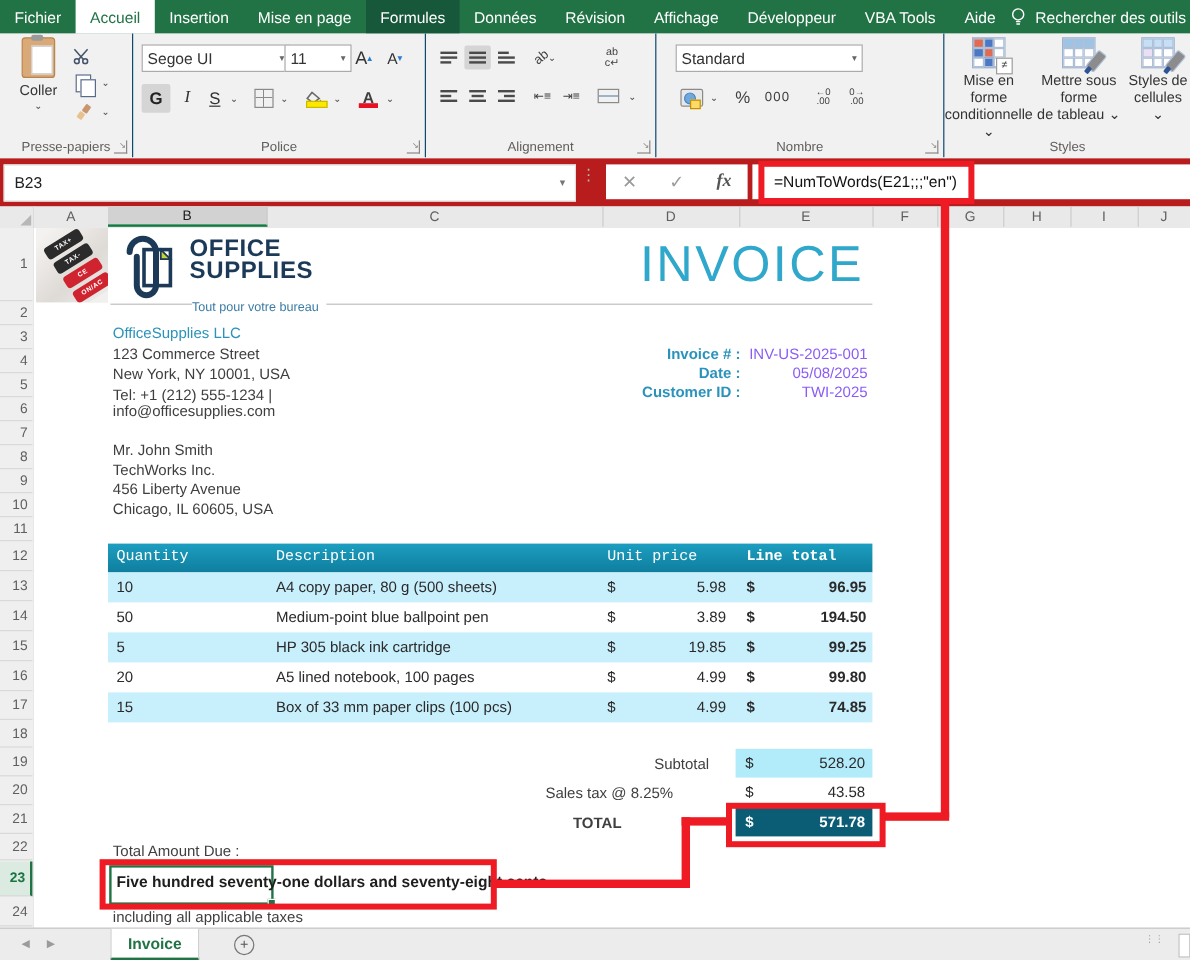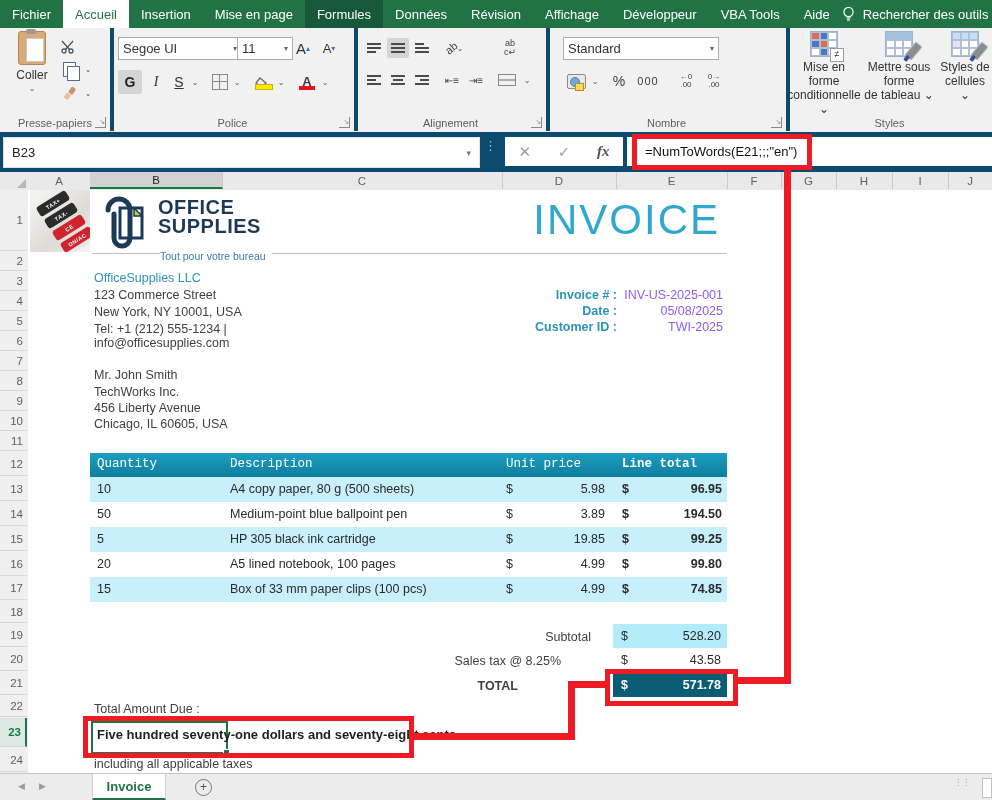--- a/index.html
+++ b/index.html
@@ -11,39 +11,39 @@
   #tabbar{position:absolute;left:0;top:0;width:992px;height:28px;background:#217346;display:flex;align-items:stretch;}
   #tabs{display:flex;align-items:stretch;}
   .rtab{color:#fff;font-size:13px;display:flex;align-items:center;padding:0 12px;cursor:default;white-space:nowrap;}
   .rtab.active{background:#fff;color:#217346;}
   .rtab.highlight{background:#17573a;}
   #search{margin-left:auto;display:flex;align-items:center;color:#fff;font-size:13px;padding-right:2px;white-space:nowrap;overflow:hidden;}
   #search svg{margin-right:8px;flex:0 0 auto;}
 
   
   #ribbon{position:absolute;left:0;top:28px;width:992px;height:104px;background:#f1f1f1;border-bottom:1px solid #d7d7d7;}
-  .group{position:absolute;top:0;height:103px;border-right:4px solid #0c4a6e;}
+  .group{position:absolute;top:0;height:103px;border-right:1px solid #0c4a6e;}
   .gfooter{position:absolute;bottom:2px;left:0;right:0;text-align:center;font-size:11px;color:#605e5c;}
   .launcher{position:absolute;bottom:3px;right:4px;width:10px;height:10px;border-right:1px solid #8a8886;border-bottom:1px solid #8a8886;font-size:7px;color:#8a8886;line-height:9px;text-align:right;}
   .combo{position:absolute;background:#fff;border:1px solid #ababab;font-size:13px;color:#333;display:flex;align-items:center;padding:0 4px;}
   .combo .arr{margin-left:auto;font-size:8px;color:#666;}
   .chev{font-size:8px;color:#555;}
   .btnbox{position:absolute;display:flex;align-items:center;justify-content:center;}
   .pressed{background:#d5d5d5;border-radius:2px;}
   .linesicon{display:inline-block;}
   .linesicon i{display:block;background:#4a4a4a;height:2px;margin:2px 0;}
   .bigbtn{position:absolute;top:3px;display:flex;flex-direction:column;align-items:center;font-size:12px;color:#333;text-align:center;line-height:14px;}
   .bigbtn .icon{margin-bottom:3px;}
   .grid-ico{position:relative;width:26px;height:24px;background:#fff;border:1px solid #9db2cc;display:grid;grid-template-columns:1fr 1fr 1fr;grid-template-rows:1fr 1fr 1fr;}
   .grid-ico div{border:0.5px solid #aebfd6;}
   .brush{position:absolute;right:-6px;bottom:-4px;width:7px;height:16px;background:#8c8c8c;border-radius:2px;transform:rotate(40deg);border:1px solid #6f6f6f;}
   .brush:after{content:"";position:absolute;bottom:-5px;left:1px;width:4px;height:6px;background:#2f5496;border-radius:1px;}
 
   
-  #fbar{position:absolute;left:0;top:132px;width:992px;height:40px;background:#0c4a6e;border-bottom:1px solid #cfcfcf;}
+  #fbar{position:absolute;left:0;top:132px;width:992px;height:40px;background:#b91c1c;border-bottom:1px solid #cfcfcf;}
   #namebox{position:absolute;left:3px;top:5px;width:467px;height:29px;background:#fff;border:1px solid #e0e0e0;font-size:13px;color:#222;display:flex;align-items:center;padding-left:8px;}
   #namebox .arr{margin-left:auto;margin-right:8px;font-size:9px;color:#777;}
   #fdots{position:absolute;left:484px;top:10px;color:#b5b5b5;font-size:13px;letter-spacing:0;line-height:7px;}
   #fbtns{position:absolute;left:505px;top:5px;width:118px;height:29px;background:#fff;display:flex;align-items:center;justify-content:space-around;color:#9b9b9b;font-size:15px;}
   #fx-btn{font-style:italic;font-family:"Liberation Serif",serif;color:#555;font-weight:bold;}
   #finput{position:absolute;left:627px;top:5px;width:365px;height:29px;background:#fff;display:flex;align-items:center;font-size:13px;color:#111;padding-left:18px;}
 
   
   #corner{position:absolute;left:0;top:172px;width:28px;height:18px;background:#e9e9e9;border-right:1px solid #b5b5b5;border-bottom:1px solid #b5b5b5;}
   #corner:after{content:"";position:absolute;right:2px;bottom:2px;border-left:9px solid transparent;border-bottom:9px solid #b7b7b7;}

